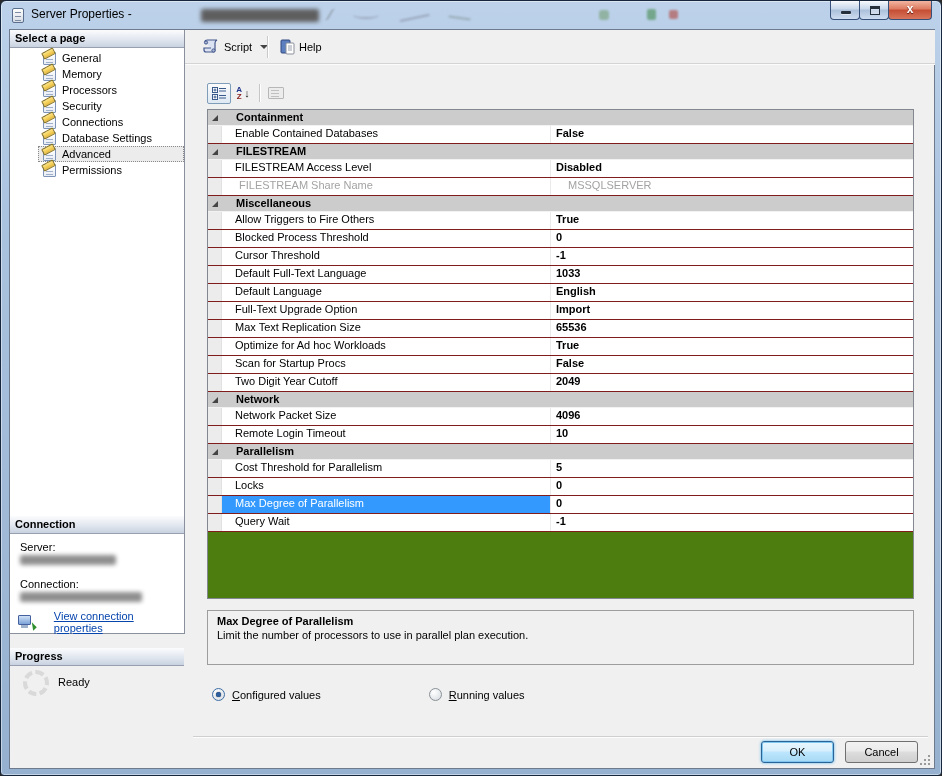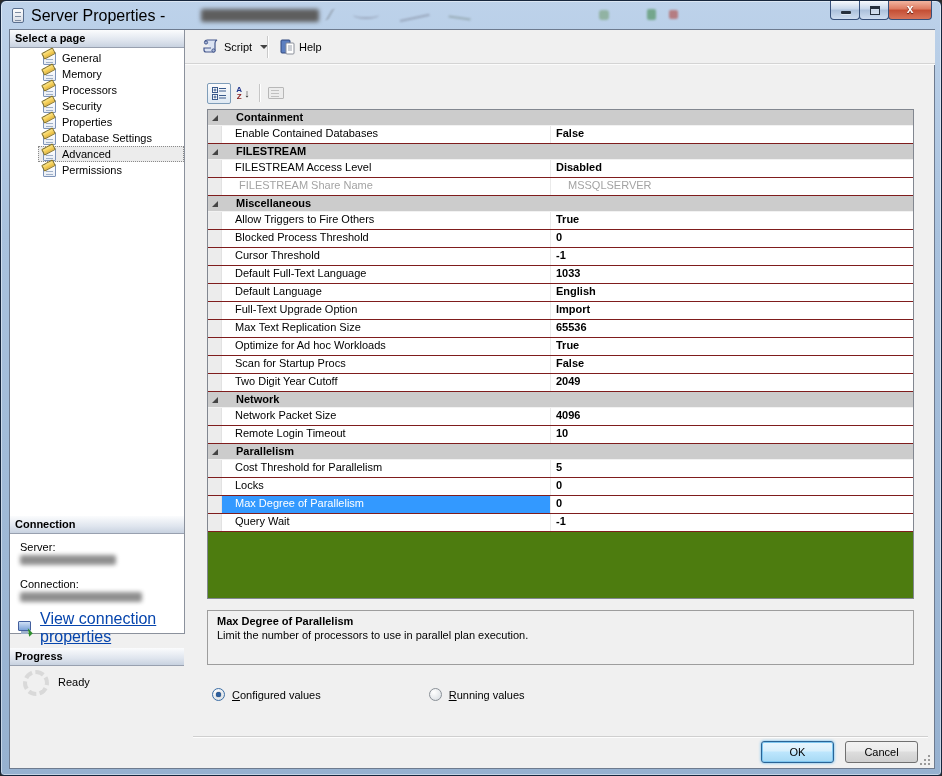--- a/index.html
+++ b/index.html
@@ -9,21 +9,21 @@
     background:linear-gradient(#bdd2ea 0%, #a9c2de 30%, #96b1d0 100%);
     border:1px solid #16263d; border-radius:6px 6px 4px 4px;
     box-shadow:inset 0 0 0 1px rgba(255,255,255,.45); }
 
   
   .titlebar{ position:absolute; left:0; top:0; width:100%; height:28px; }
   .win-icon{ position:absolute; left:11px; top:7px; width:12px; height:15px;
     background:linear-gradient(#fdfdfd,#d7dde6); border:1px solid #5a6f8e; border-radius:2px; }
   .win-icon::before{ content:""; position:absolute; left:2px; top:3px; width:6px; height:1px;
     background:#7d8ca2; box-shadow:0 4px 0 #7d8ca2, 0 8px 0 #7d8ca2; }
-  .title-text{ position:absolute; left:30px; top:6px; font-size:16px; color:#000; white-space:pre; }
+  .title-text{ position:absolute; left:30px; top:6px; font-size:12px; color:#000; white-space:pre; }
   .redact{ background:#8f8f8f; filter:blur(2px); border-radius:2px; }
   .title-redact{ position:absolute; left:200px; top:8px; width:118px; height:13px; background:#5e5e5e; filter:blur(2px); }
   .scribble{ position:absolute; opacity:.35; filter:blur(1px); }
   .s1{ left:328px; top:8px; width:14px; height:11px; border-left:2px solid #555; transform:skewX(-30deg); }
   .s2{ left:352px; top:10px; width:26px; height:8px; border-bottom:2px solid #667; border-radius:50%; }
   .s3{ left:398px; top:9px; width:30px; height:9px; border-bottom:2px solid #556; transform:rotate(-12deg); }
   .s4{ left:448px; top:10px; width:22px; height:8px; border-bottom:2px solid #565; transform:rotate(8deg); }
   .s5{ left:598px; top:9px; width:10px; height:10px; background:#5f8f4f; border-radius:3px; opacity:.45; }
   .s6{ left:646px; top:8px; width:9px; height:11px; background:#2e7d32; border-radius:2px; opacity:.5; }
   .s7{ left:668px; top:9px; width:9px; height:9px; background:#b03a2e; border-radius:2px; opacity:.55; }
@@ -54,21 +54,21 @@
   .pi::before{ content:""; position:absolute; left:-2px; top:-3px; width:11px; height:5px;
     background:linear-gradient(#ffe680,#e8b93c); border:1px solid #8a7420; transform:rotate(-28deg); border-radius:1px; }
   .pi::after{ content:""; position:absolute; left:2px; top:6px; width:7px; height:1px; background:#9fb0c8; box-shadow:0 3px 0 #9fb0c8; }
 
   .conn-header{ position:absolute; left:0; top:486px; width:100%; }
   .conn-label{ position:absolute; left:10px; font-size:11px; color:#000; }
   .lbl-server{ top:511px; } .lbl-connection{ top:548px; }
   .server-redact{ position:absolute; left:10px; top:525px; width:96px; height:10px; }
   .connection-redact{ position:absolute; left:10px; top:562px; width:122px; height:10px; }
   .view-link-row{ position:absolute; left:8px; top:580px; display:flex; align-items:center; }
-  .link{ font-size:16px; color:#0645ad; text-decoration:underline; margin-left:10px; }
+  .link{ font-size:11px; color:#0645ad; text-decoration:underline; margin-left:20px; }
   .monitor-ic{ position:relative; width:16px; height:14px; }
   .monitor-ic .scr{ position:absolute; left:0; top:0; width:13px; height:10px; border:1px solid #44609e; background:linear-gradient(#cfe0f5,#7da3d8); border-radius:1px; }
   .monitor-ic .base{ position:absolute; left:3px; top:10px; width:7px; height:3px; background:#9fb2cc; }
   .monitor-ic .arrow{ position:absolute; right:-1px; bottom:-1px; width:0; height:0; border-left:5px solid transparent; border-bottom:7px solid #2f8f2f; transform:rotate(-45deg); }
 
   .prog-header{ position:absolute; left:0; top:618px; width:100%; }
   .spinner{ position:absolute; left:13px; top:640px; width:26px; height:26px; border:4px dashed #d9d9d9; border-radius:50%; }
   .ready-text{ position:absolute; left:48px; top:646px; font-size:11px; color:#000; }
 
   
@@ -181,21 +181,21 @@
           <div class="side-item">
             <span class="pi"></span>
             <span>Processors</span>
           </div>
           <div class="side-item">
             <span class="pi"></span>
             <span>Security</span>
           </div>
           <div class="side-item">
             <span class="pi"></span>
-            <span>Properties</span>
+            <span>Connections</span>
           </div>
           <div class="side-item">
             <span class="pi"></span>
             <span>Database Settings</span>
           </div>
           <div class="side-item selected">
             <span class="pi"></span>
             <span>Advanced</span>
           </div>
           <div class="side-item">

